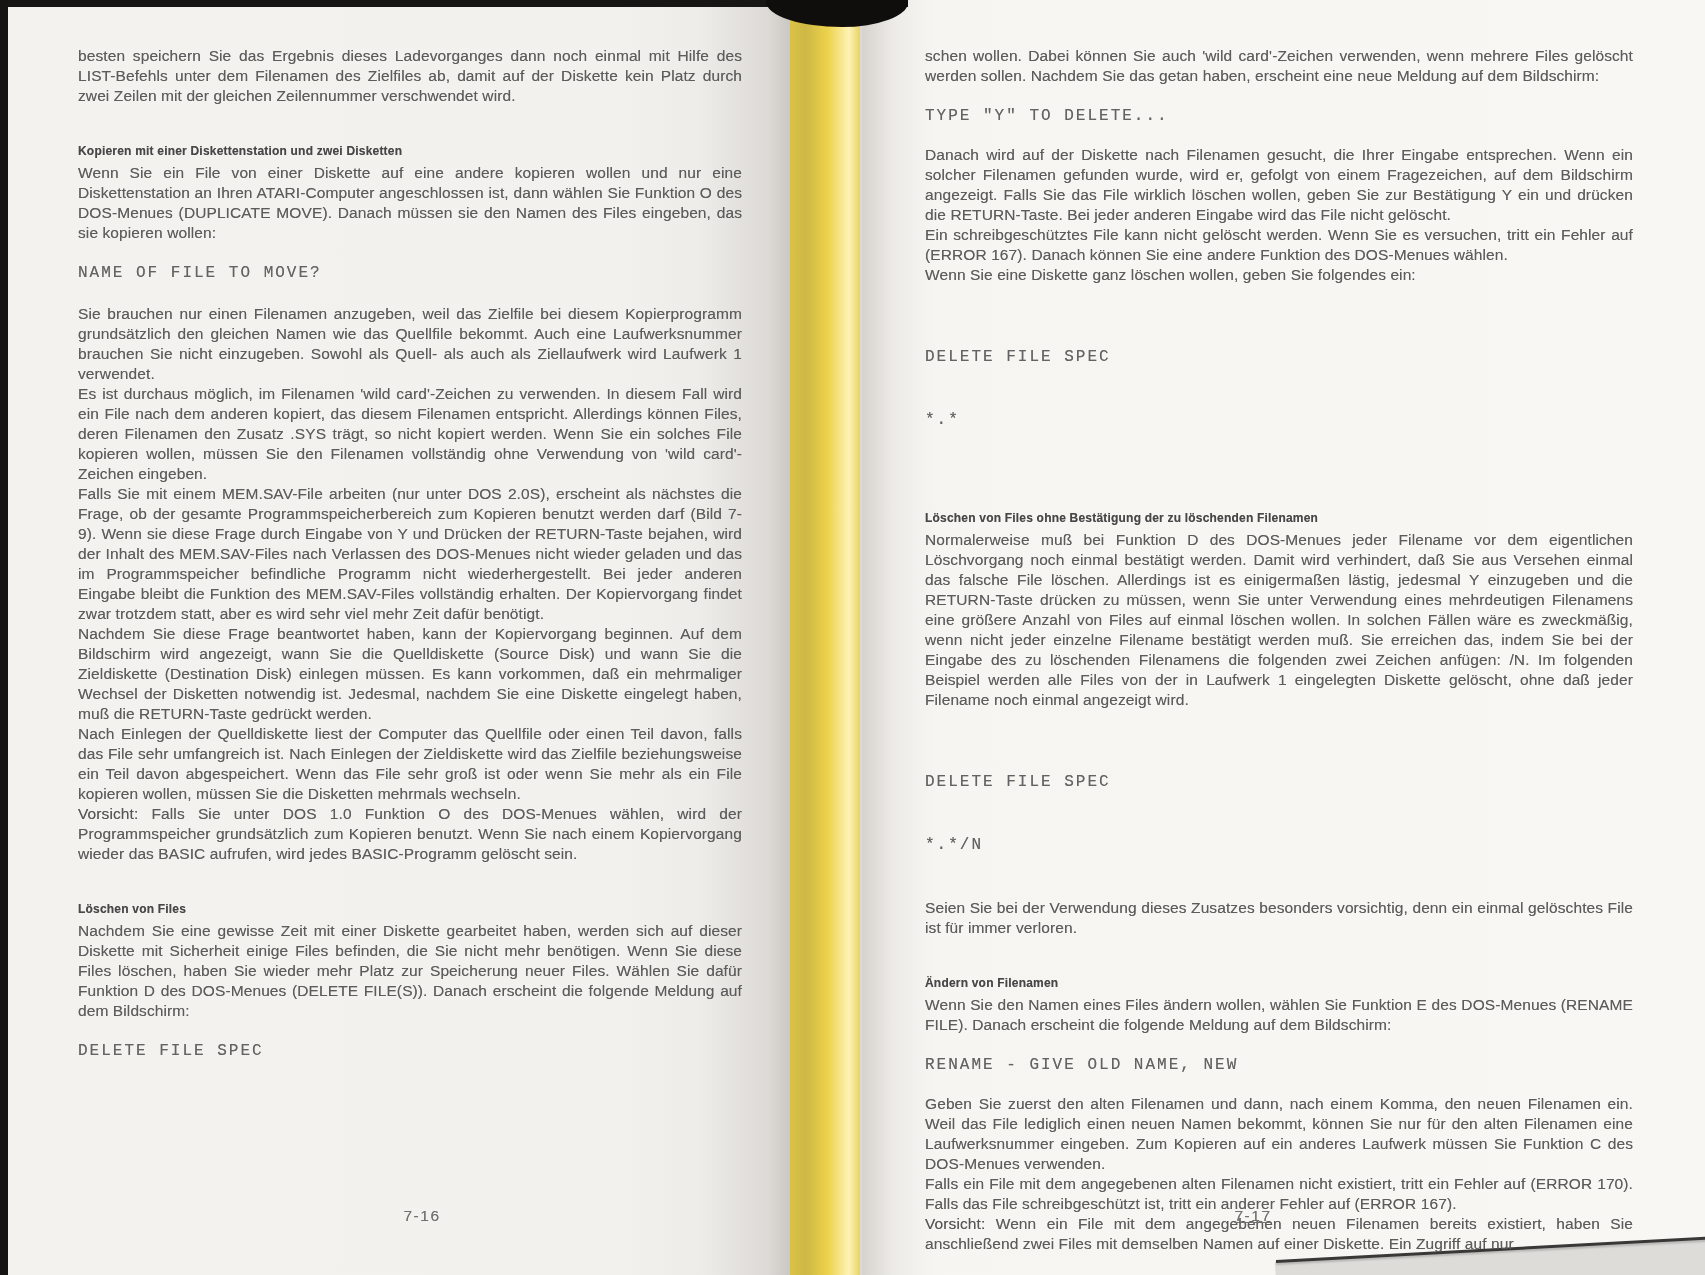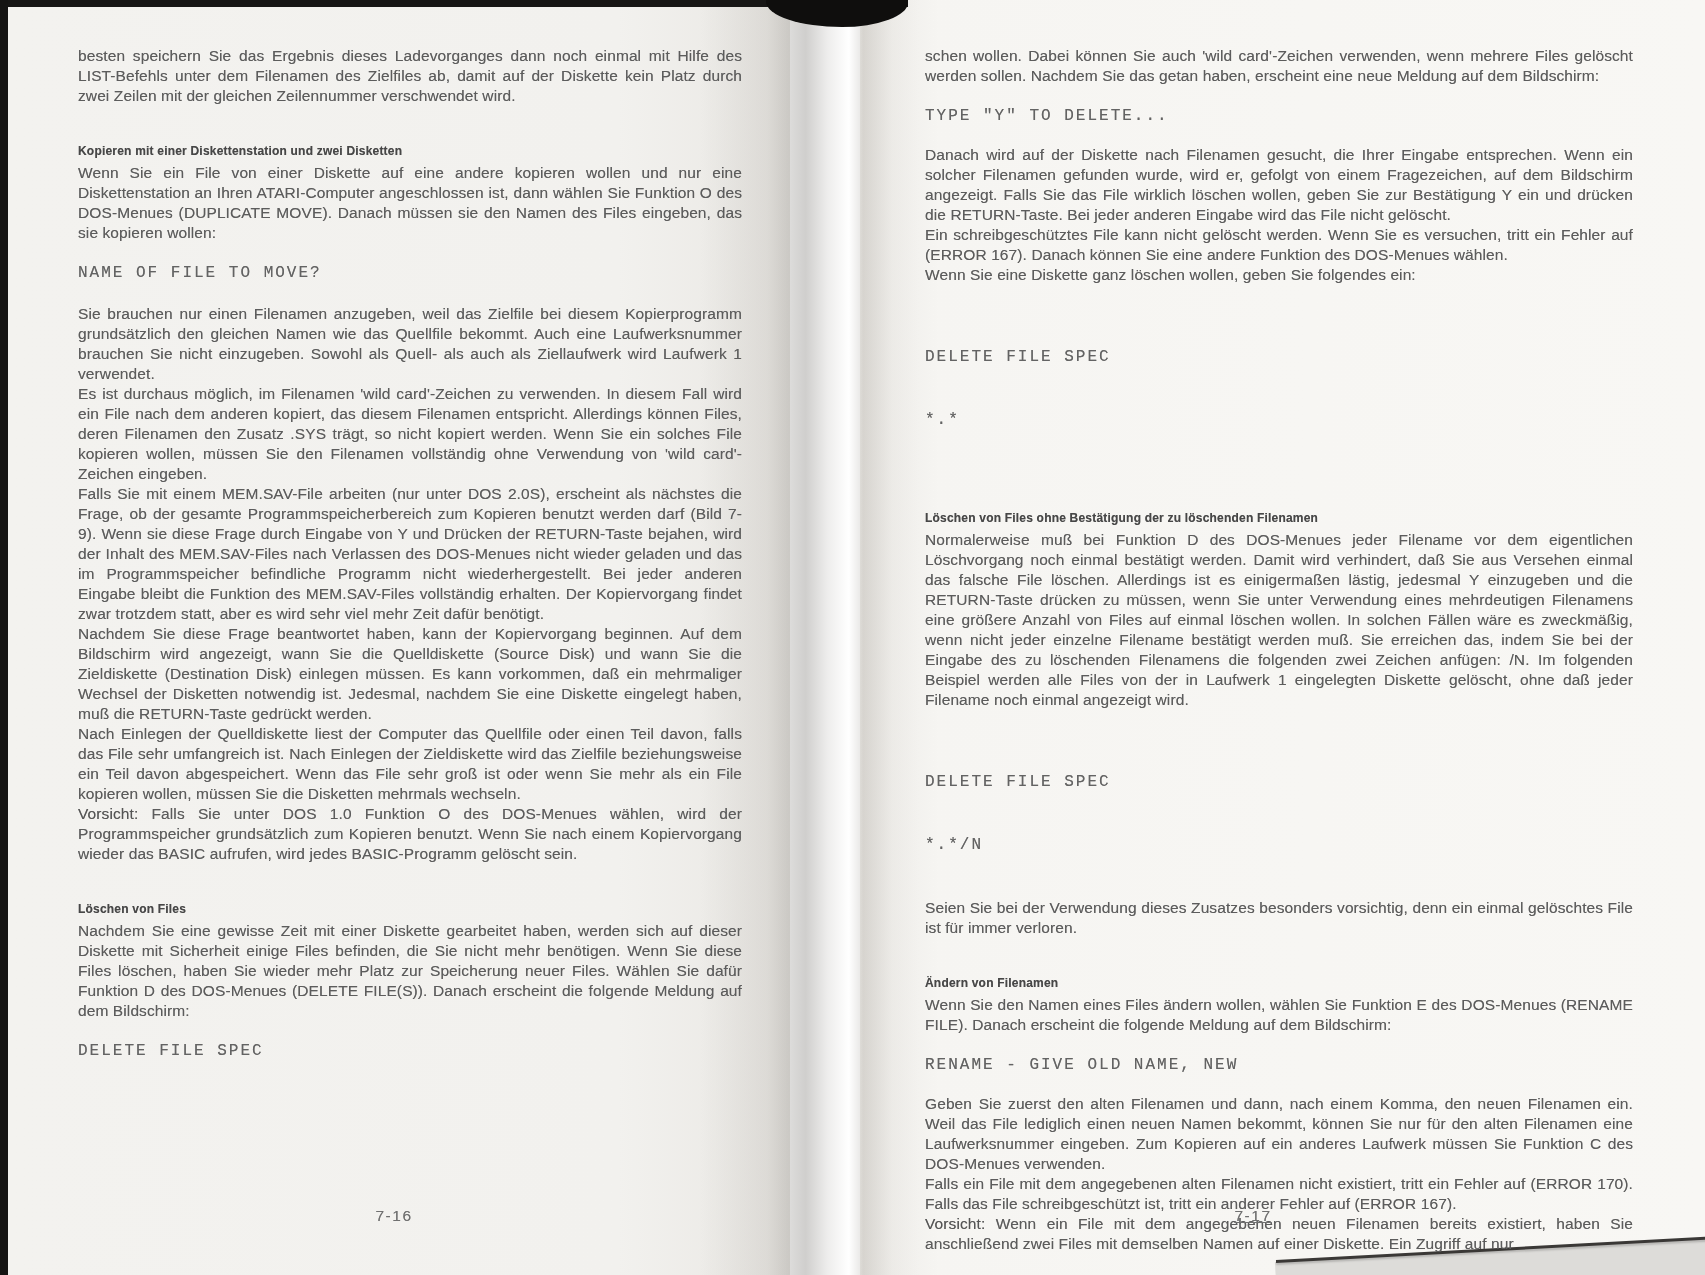--- a/index.html
+++ b/index.html
@@ -1,19 +1,19 @@
 <!DOCTYPE html>
 <html lang="de"><head>
 <meta charset="utf-8">
 <style>
   * { margin:0; padding:0; box-sizing:border-box; }
   body { background:#d8d7d4; }
   .canvas {
     position:relative; width:1705px; height:1275px; overflow:hidden;
-    background:#ffffff;
+    background:#fde047;
     font-family:"Liberation Sans", sans-serif;
   }
   
   .page-left  { position:absolute; top:0; bottom:0; left:8px; width:782px;
                 background:linear-gradient(to right,#f3f2ef 0%,#f2f1ee 78%,#e9e7e3 100%); }
   .page-right { position:absolute; top:0; bottom:0; left:860px; right:0;
                 background:linear-gradient(to right,#eeece8 0%,#f6f5f2 7%,#f8f7f4 100%); }
   
   .edge-left  { position:absolute; left:0; top:0; width:8px; height:100%; background:#151413; }
   .edge-top   { position:absolute; left:0; top:0; width:908px; height:7px; background:#171615; }
@@ -41,21 +41,21 @@
                      letter-spacing:0.2px; text-align:left; }
   .code { font-family:"Liberation Mono","DejaVu Sans Mono",monospace; font-size:16px;
           line-height:21px; color:#636363; letter-spacing:2px; text-align:left; white-space:pre; }
   .lead { font-weight:normal; color:#555; }
   .mt-h  { margin-top:33px; }   
   .mt-p  { margin-top:18px; }   
   .mt-c  { margin-top:20px; }   
   .pgnum { position:absolute; top:1207px; font-size:15.5px; color:#707070;
            letter-spacing:1.5px; text-align:center;
            text-shadow:0 0 0.5px rgba(110,110,110,0.6); }
-  .pgnum-left  { left:62px;  width:664px; }
+  .pgnum-left  { left:90px;  width:664px; }
   .pgnum-right { left:899px; width:708px;text-decoration:underline; }
 </style>
 </head>
 <body>
 
 <div class="canvas">
 
   <div class="page-left"></div>
   <div class="page-right"></div>
   <div class="gutter"></div>

